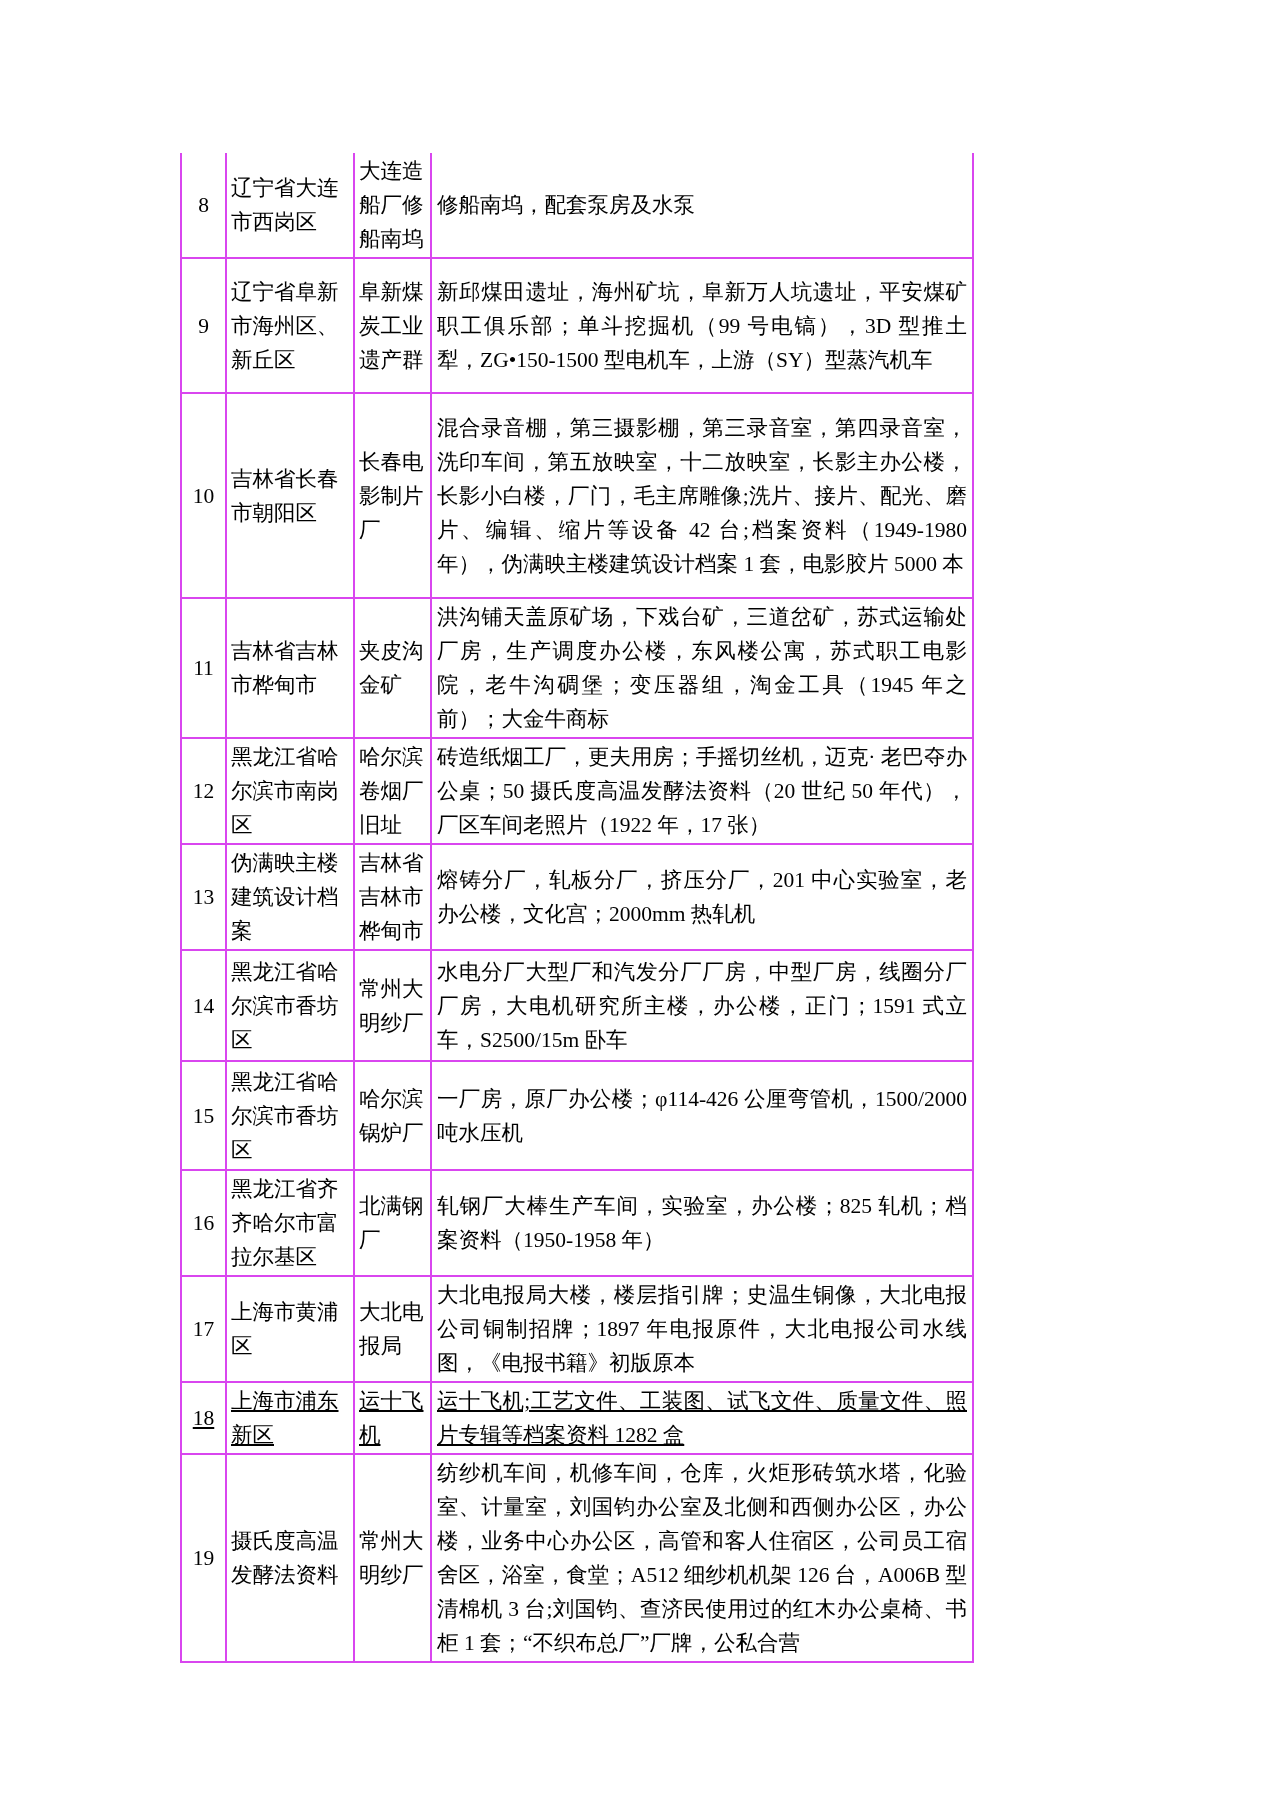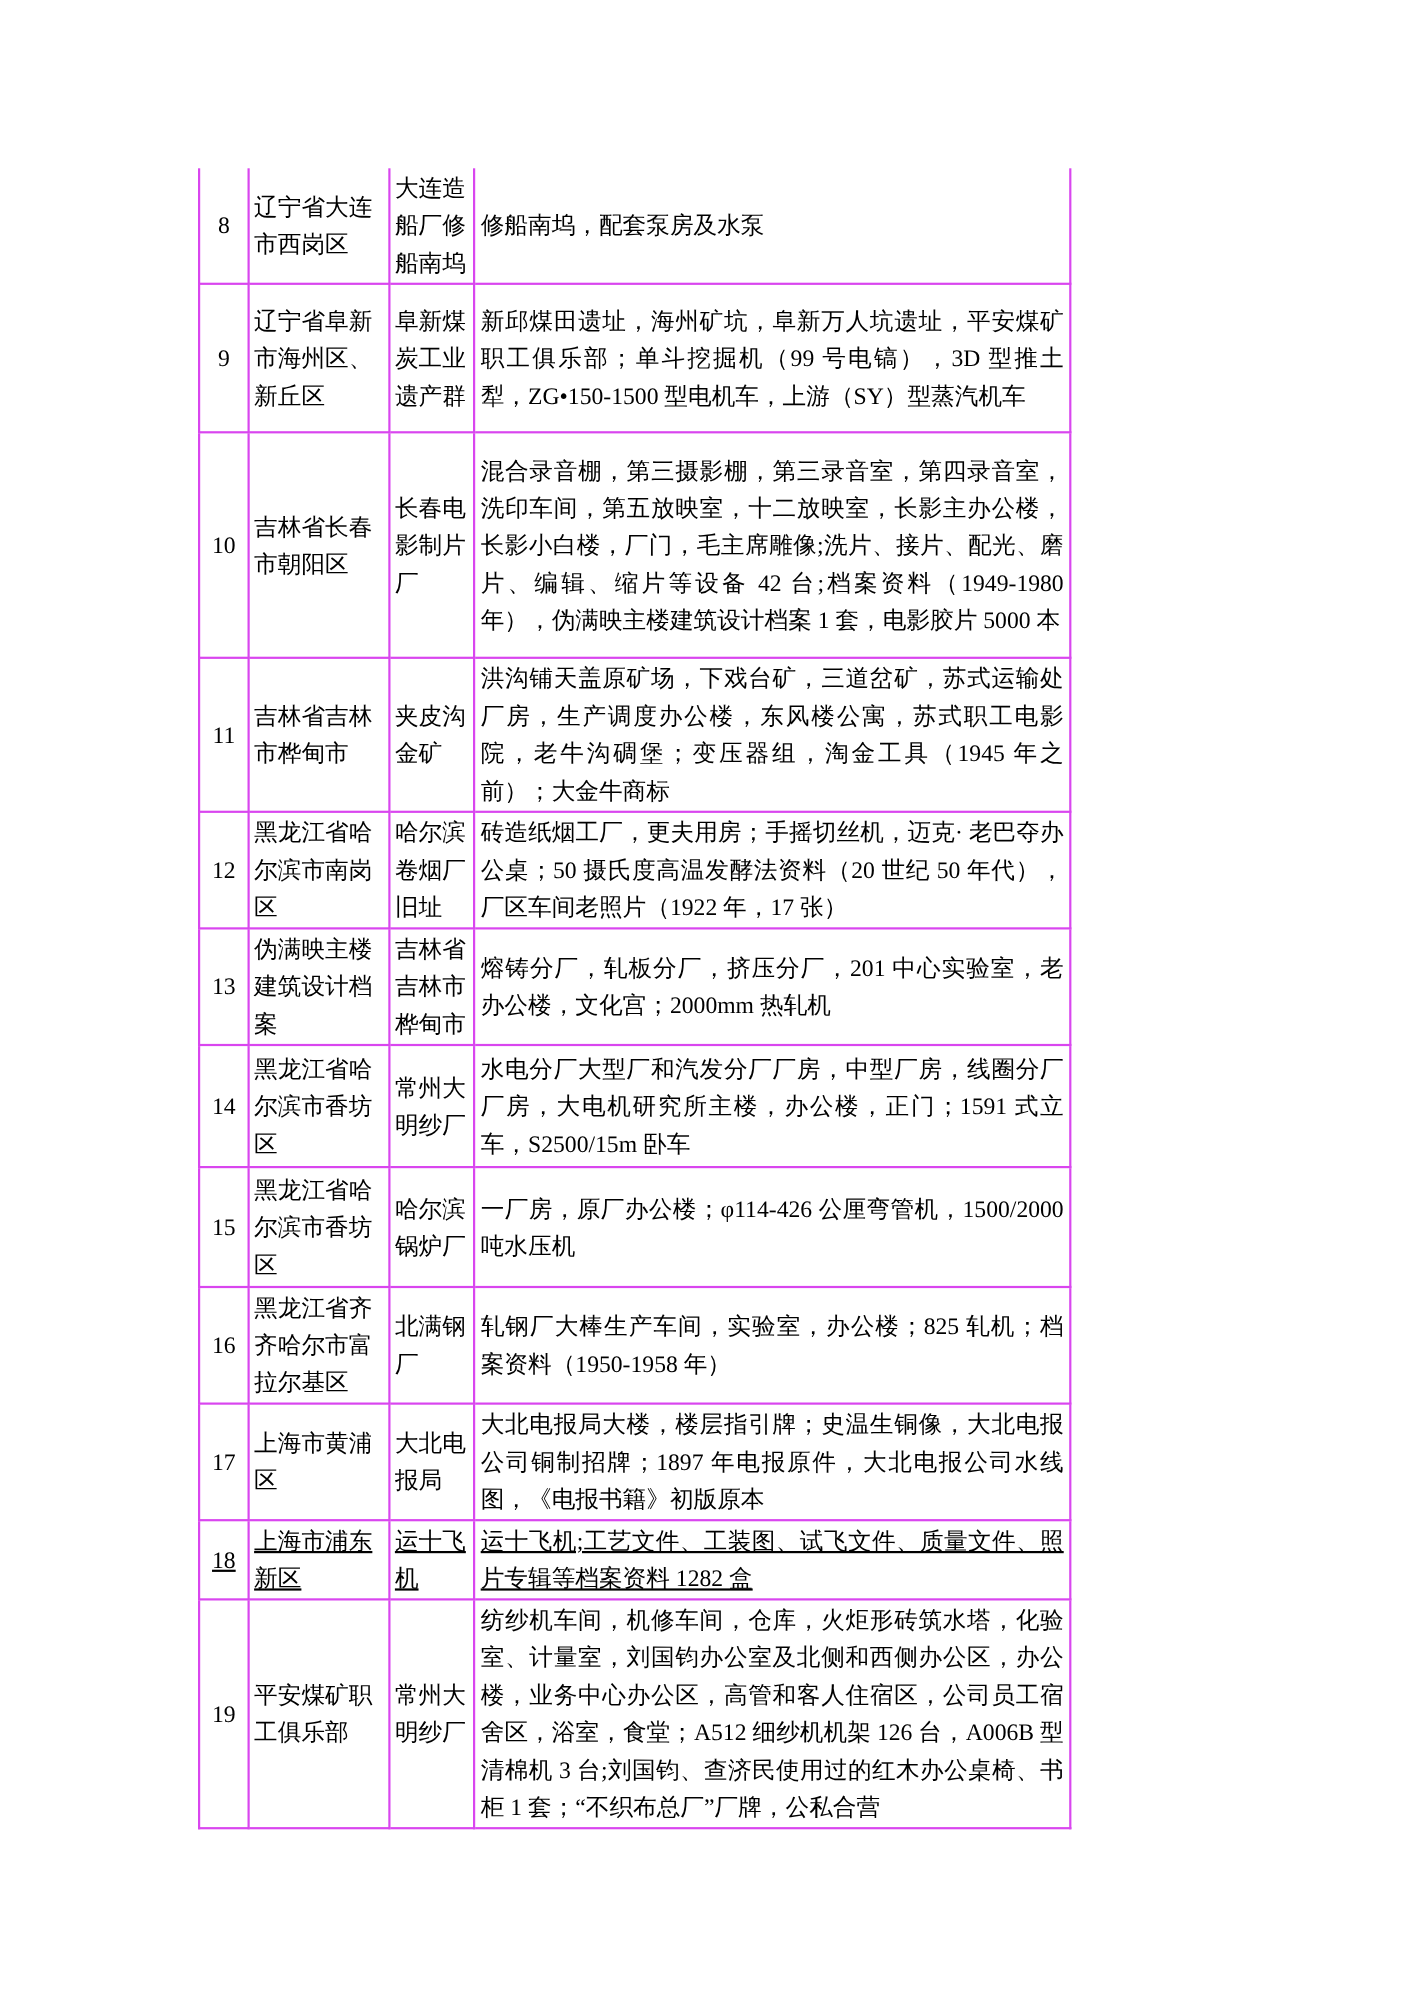--- a/index.html
+++ b/index.html
@@ -120,18 +120,18 @@
     <td class="items-cell">大北电报局大楼，楼层指引牌；史温生铜像，大北电报公司铜制招牌；1897 年电报原件，大北电报公司水线图，《电报书籍》初版原本</td>
   </tr>
       <tr style="height: 70px; text-decoration: underline;">
     <td class="num-cell">18</td>
     <td class="loc-cell">上海市浦东新区</td>
     <td class="name-cell">运十飞机</td>
     <td class="items-cell">运十飞机;工艺文件、工装图、试飞文件、质量文件、照片专辑等档案资料 1282 盒</td>
   </tr>
       <tr style="height: 203px;">
     <td class="num-cell">19</td>
-    <td class="loc-cell">平安煤矿职工俱乐部</td>
+    <td class="loc-cell">摄氏度高温发酵法资料</td>
     <td class="name-cell">常州大明纱厂</td>
     <td class="items-cell">纺纱机车间，机修车间，仓库，火炬形砖筑水塔，化验室、计量室，刘国钧办公室及北侧和西侧办公区，办公楼，业务中心办公区，高管和客人住宿区，公司员工宿舍区，浴室，食堂；A512 细纱机机架 126 台，A006B 型清棉机 3 台;刘国钧、查济民使用过的红木办公桌椅、书柜 1 套；“不织布总厂”厂牌，公私合营</td>
   </tr>
     </tbody>
 </table>
 
 </body></html>

